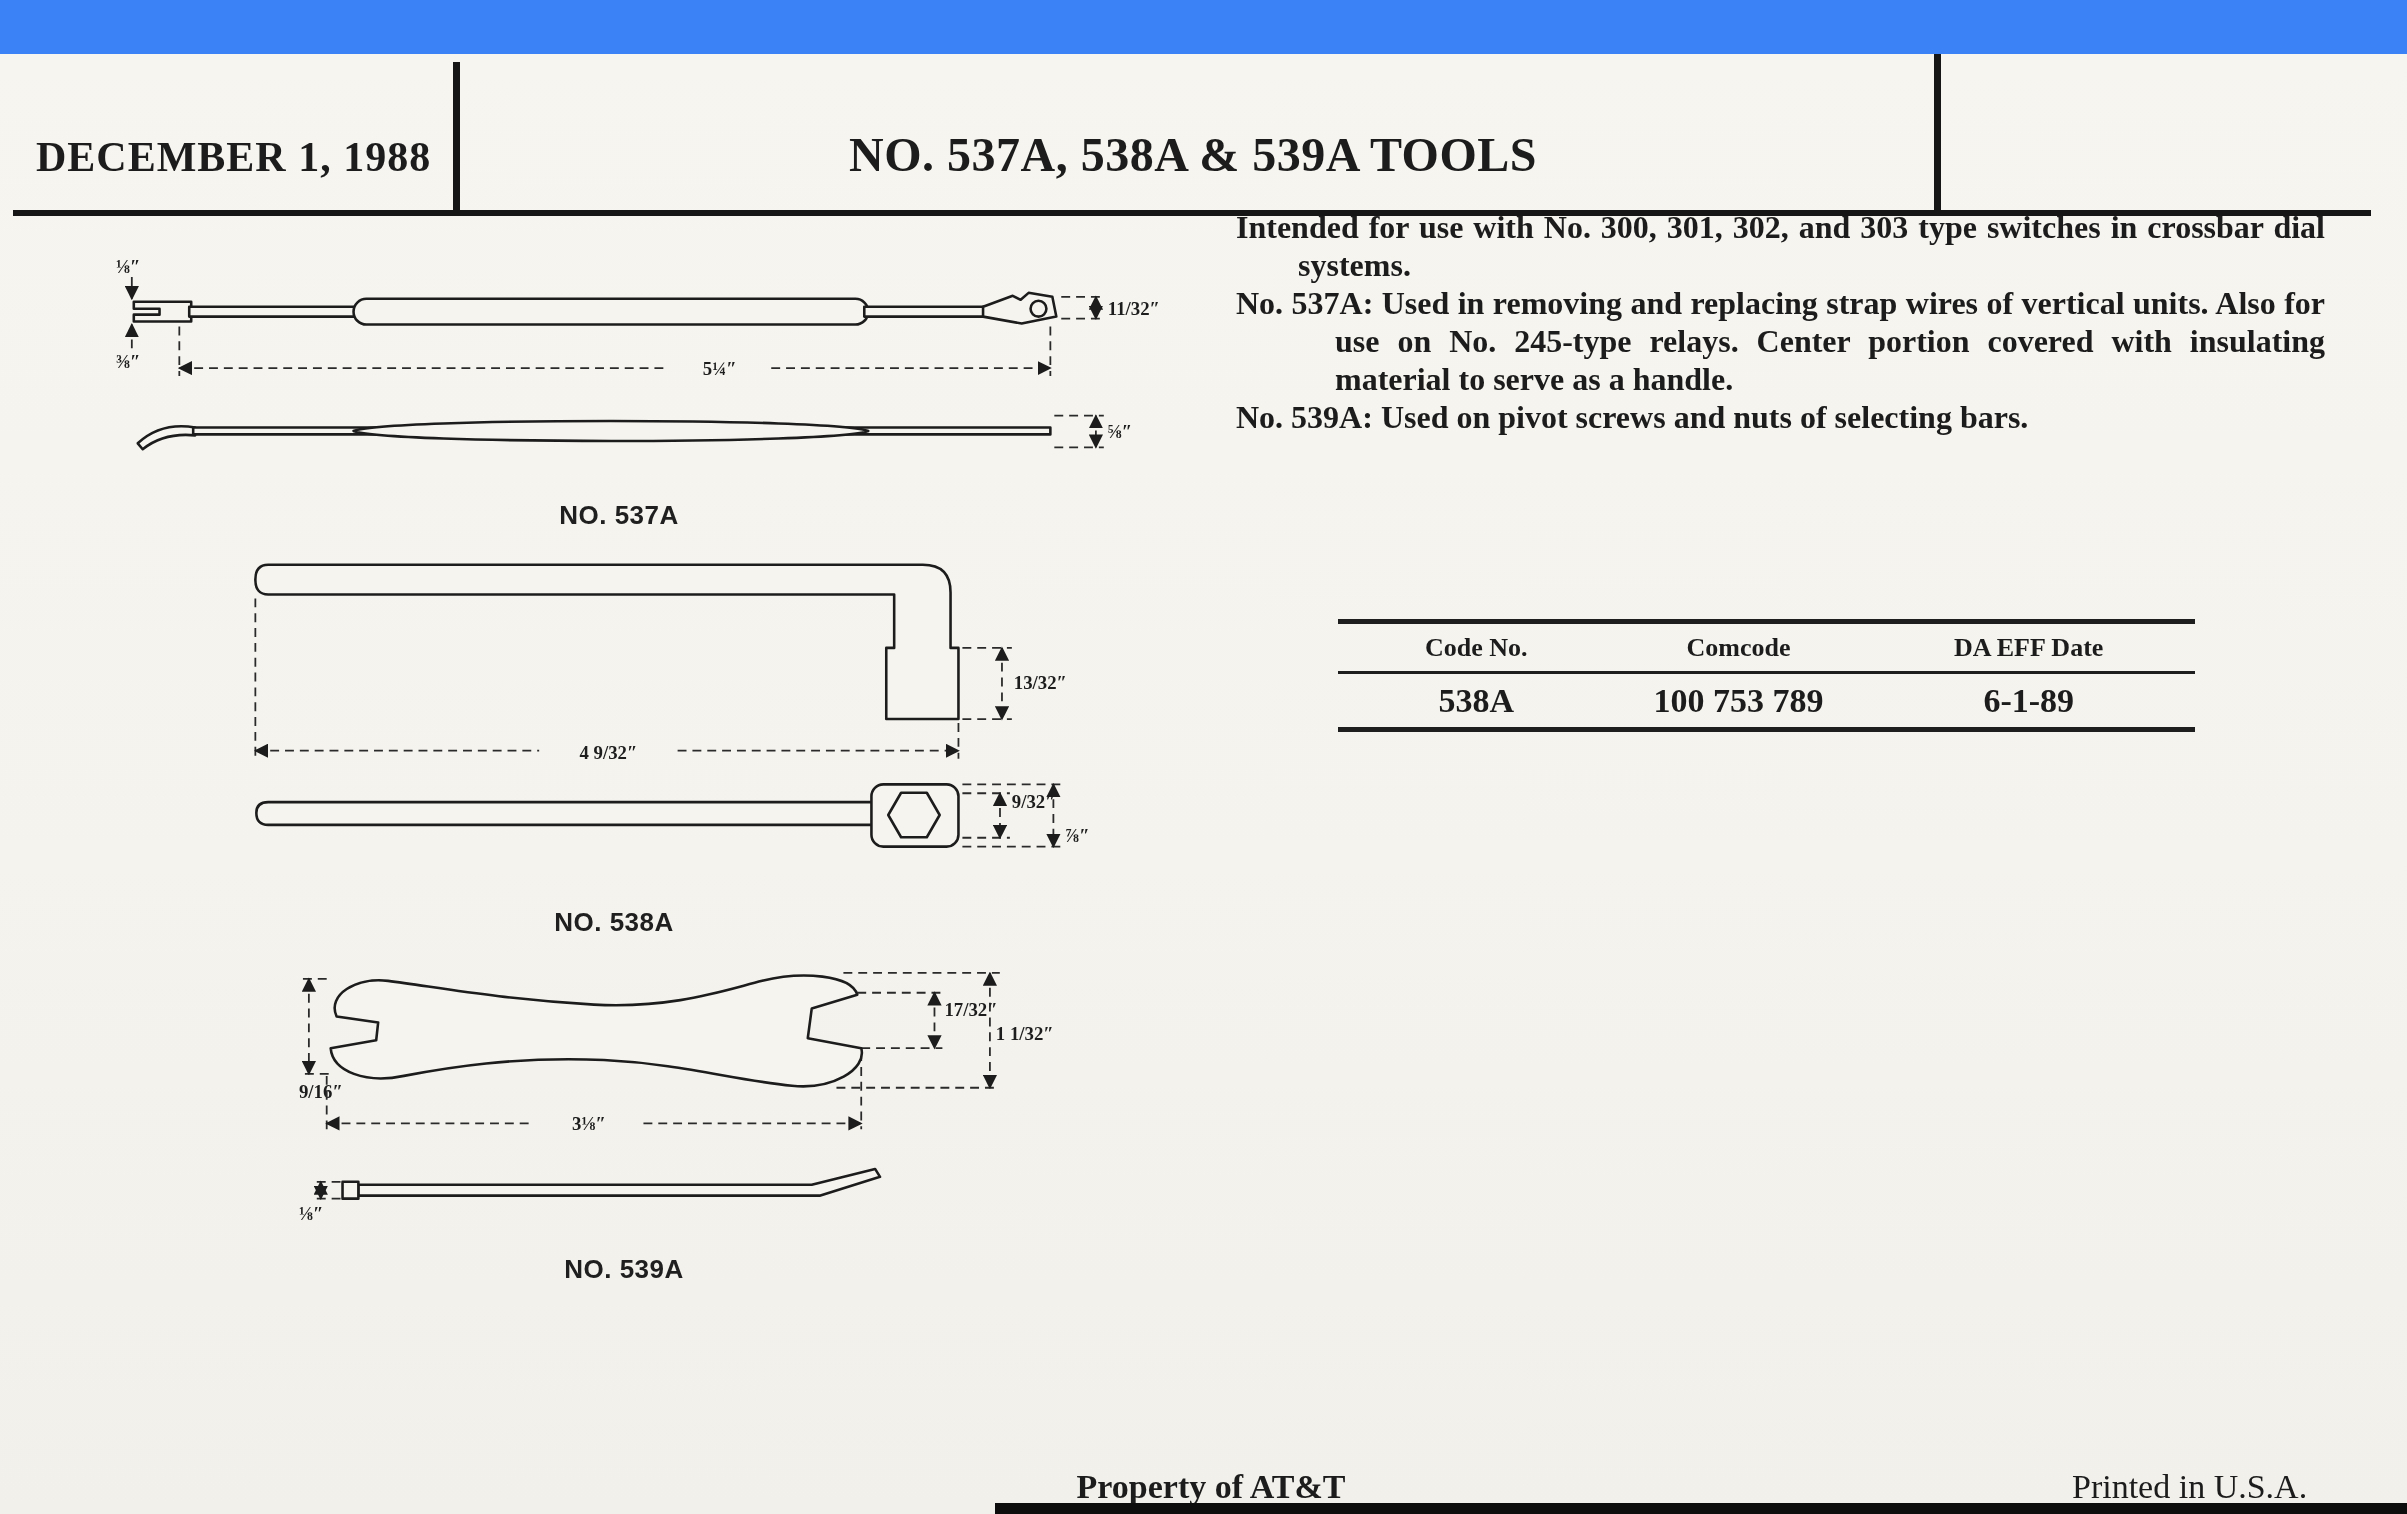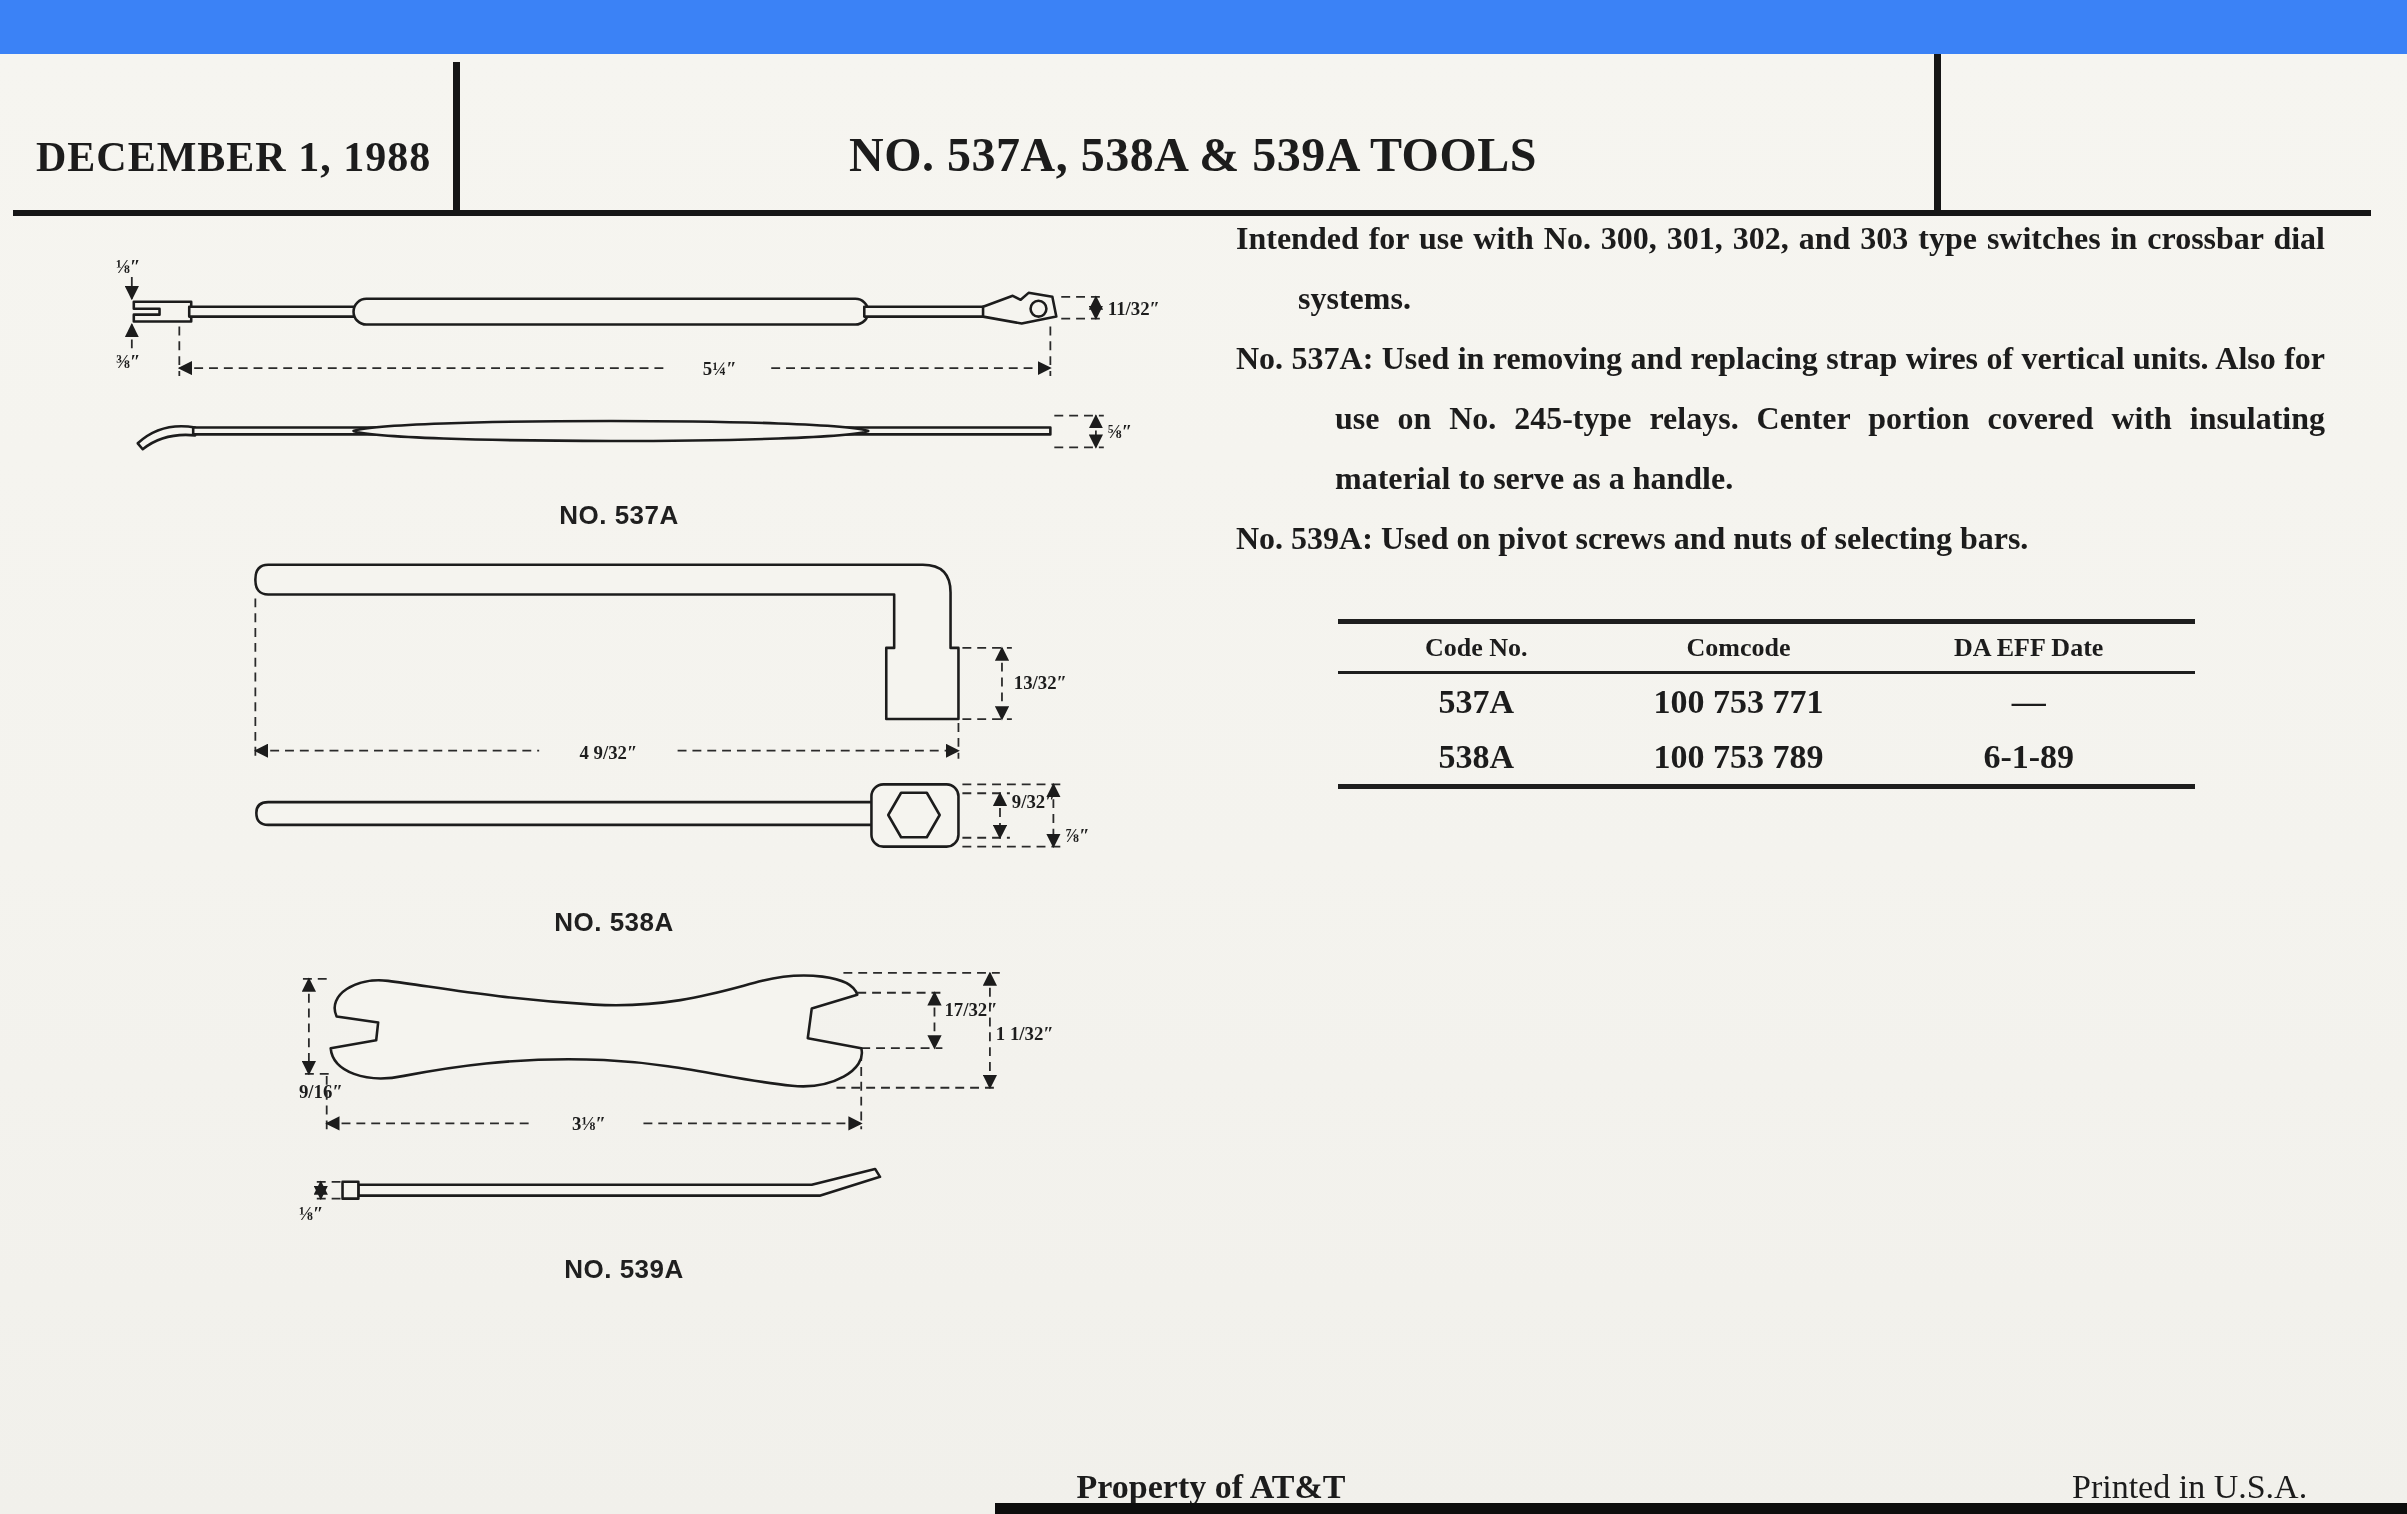--- a/index.html
+++ b/index.html
@@ -19,21 +19,21 @@
   .date { position:absolute; left:36px; top:79px; font-size:42px; font-weight:bold; letter-spacing:1px; }
   .title { position:absolute; left:693px; top:73px; width:1000px; text-align:center; font-size:48px; font-weight:bold; letter-spacing:0.5px; }
   .vbar { position:absolute; width:7px; background:#161616; }
   .vbar1 { left:453px; top:8px; height:149px; }
   .vbar2 { left:1934px; top:0px; height:156px; }
   .hrule { position:absolute; left:13px; top:156px; width:2358px; height:6px; background:#161616; }
 
   
   .desc {
     position:absolute; left:1236px; top:154px; width:1089px;
-    font-size:32px; line-height:60px; font-weight:bold; text-align:justify;
+    font-size:32px; line-height:38px; font-weight:bold; text-align:justify;
   }
   .desc p.intro { padding-left:62px; text-indent:-62px; }
   .desc p.item  { padding-left:99px; text-indent:-99px; }
 
   
   .tools-table {
     position:absolute; left:1338px; top:565px; width:857px;
     border-collapse:collapse; font-size:34px; font-weight:bold;
     border-top:5px solid #1e1e1e; border-bottom:5px solid #1e1e1e;
   }
@@ -78,25 +78,20 @@
 
     <table class="tools-table">
       <thead>
         <tr>
           <th class="col-code">Code No.</th>
           <th class="col-com">Comcode</th>
           <th class="col-da">DA EFF Date</th>
         </tr>
       </thead>
       <tbody>
-        <tr>
-          <td>537A</td>
-          <td>100 753 771</td>
-          <td>—</td>
-        </tr>
         <tr>
           <td>538A</td>
           <td>100 753 789</td>
           <td>6-1-89</td>
         </tr>
       </tbody>
     </table>
 
     <div class="drawing" style="left:114px; top:203px; width:1069px; height:297px;">
       <svg width="1069" height="238" viewBox="0 0 1080 240">

